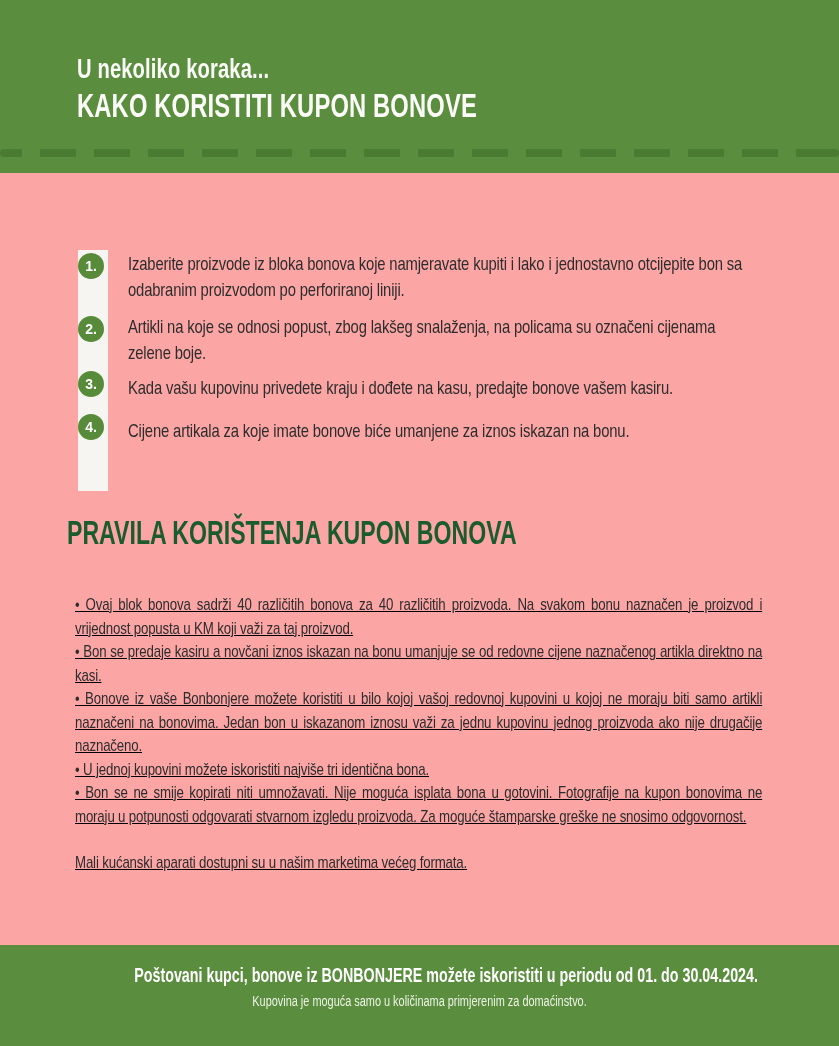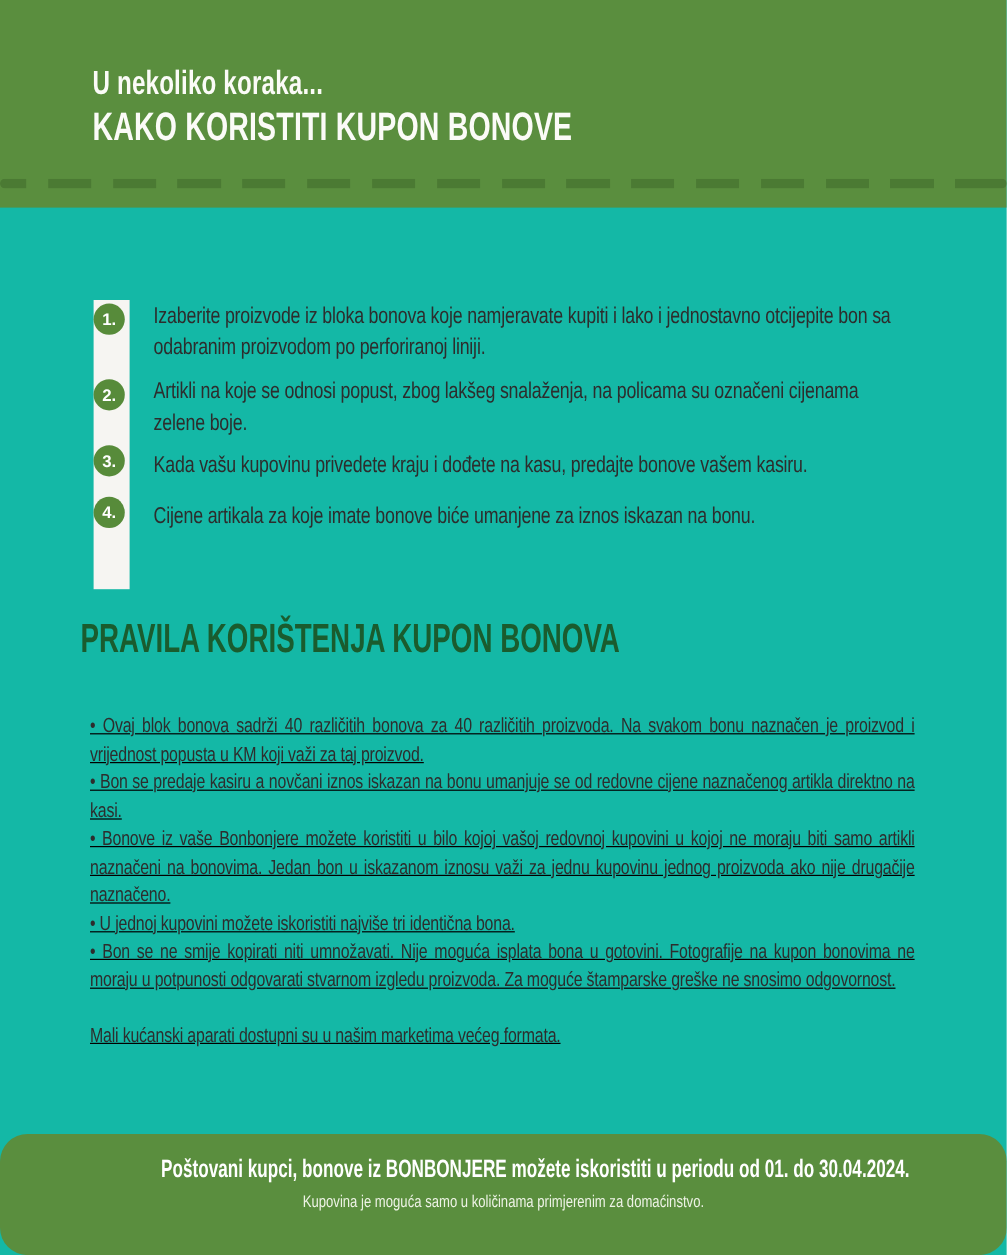--- a/index.html
+++ b/index.html
@@ -1,18 +1,18 @@
 <!DOCTYPE html>
 <html><head>
 <meta charset="utf-8">
 <style>
   * { margin: 0; padding: 0; box-sizing: border-box; }
   html, body { background: #ffffff; }
   body { width: 839px; height: 1046px; font-family: "Liberation Sans", sans-serif; }
-  .page { position: relative; width: 839px; height: 1046px; overflow: hidden; background: #14b8a6; }
+  .page { position: relative; width: 839px; height: 1046px; overflow: hidden; background: #fca5a5; }
 
   
   .cx68 { transform: scaleX(0.68); transform-origin: 0 0; white-space: nowrap; }
   .cx72 { transform: scaleX(0.72); transform-origin: 0 0; white-space: nowrap; }
   .cx78 { transform: scaleX(0.78); transform-origin: 0 0; }
   .cxc68 { transform: scaleX(0.68); transform-origin: 50% 0; width: 100%; text-align: center; white-space: nowrap; }
   .cxc78 { transform: scaleX(0.78); transform-origin: 50% 0; width: 100%; text-align: center; white-space: nowrap; }
 
   
   .band-top { position: absolute; left: 0; top: 0; width: 839px; height: 173px; background: #5a8e3e; }
@@ -41,21 +41,21 @@
   
   .rules-heading { position: absolute; left: 67px; top: 512px; color: #1a5c2e;
                    font-size: 34px; font-weight: bold; line-height: 40px; }
   .rules { position: absolute; left: 75px; top: 593px; width: 700px; text-decoration: underline; }
   .rules-inner { width: 881px; font-size: 17px; line-height: 23.5px; color: #2d2d2d; letter-spacing: -0.2px; }
   .rules-inner p { text-align: justify; }
   .rules-note { margin-top: 23px; text-align: left !important; }
 
   
   .band-bottom { position: absolute; left: 0; top: 945px; width: 839px; height: 101px;
-                 background: #5a8e3e; padding-top: 16px; border-radius: 23px; }
+                 background: #5a8e3e; padding-top: 16px; }
   .ftr-main { color: #ffffff; font-size: 21px; font-weight: bold; line-height: 27px; }
   .ftr-sub  { color: #eef3e6; font-size: 14px; line-height: 18px; margin-top: 4px; }
 </style>
 </head>
 <body>
 
 <div class="page">
 
   <header class="band-top">
     <div class="hdr-sub cx72">U nekoliko koraka...</div>

